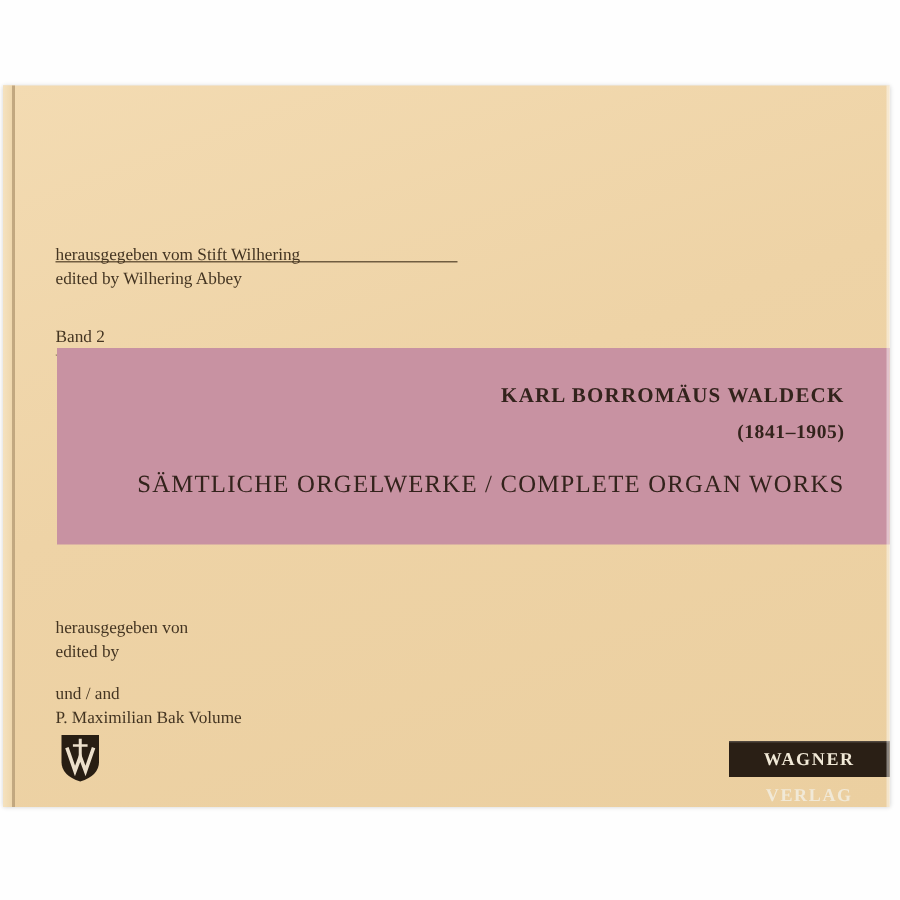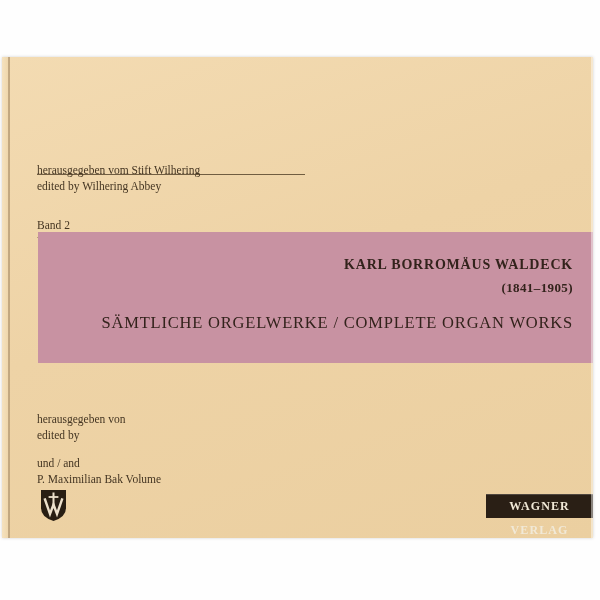--- a/index.html
+++ b/index.html
@@ -50,21 +50,21 @@
     position: absolute; left: 35px; top: 125px;
     font-size: 11.5px; line-height: 1.4; color: #443522; margin-top: 35px;
   }
 
   
   .band {
     position: absolute; left: 36px; top: 175px;
     width: 555px; height: 131px;
     background: #c892a2;
     text-align: right;
-    padding-right: 20px;
+    padding-right: 30px;
     color: #33231c;
   }
   .band .composer {
     margin-top: 24px;
     font-size: 14px; font-weight: bold; letter-spacing: 0.8px;
     line-height: 1.3;
   }
   .band .dates {
     font-size: 13px; font-weight: bold; letter-spacing: 0.4px;
     line-height: 1.3; margin-top: 6px;

